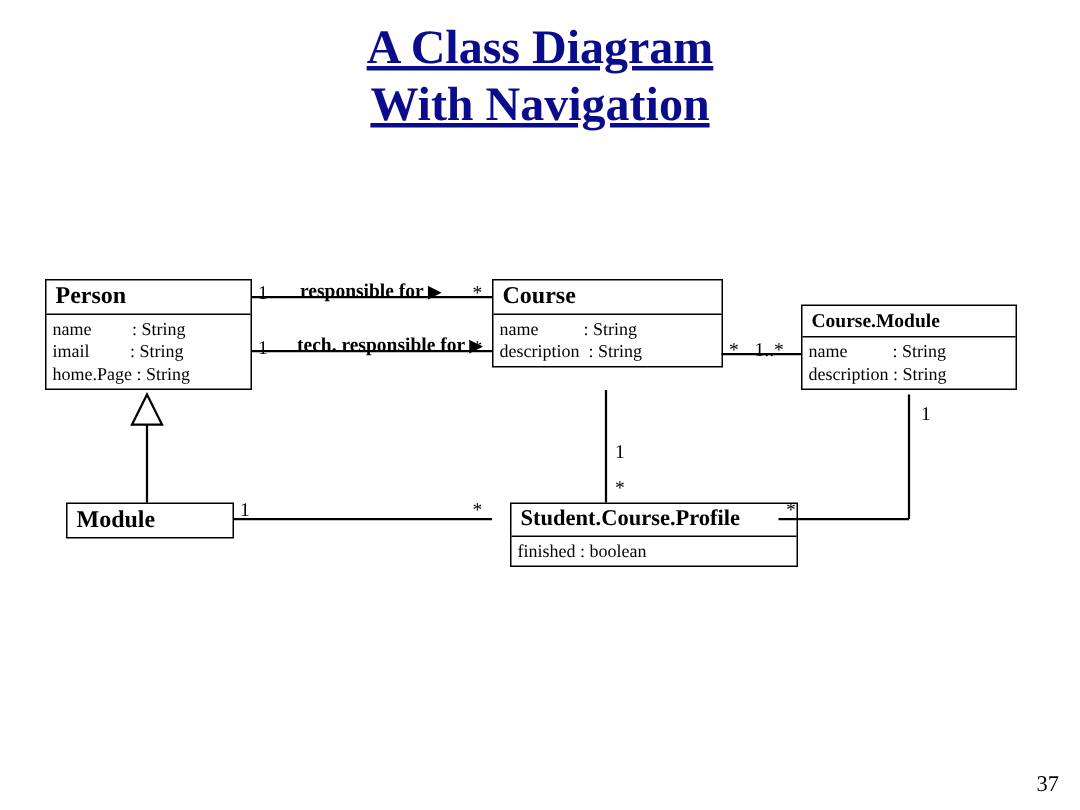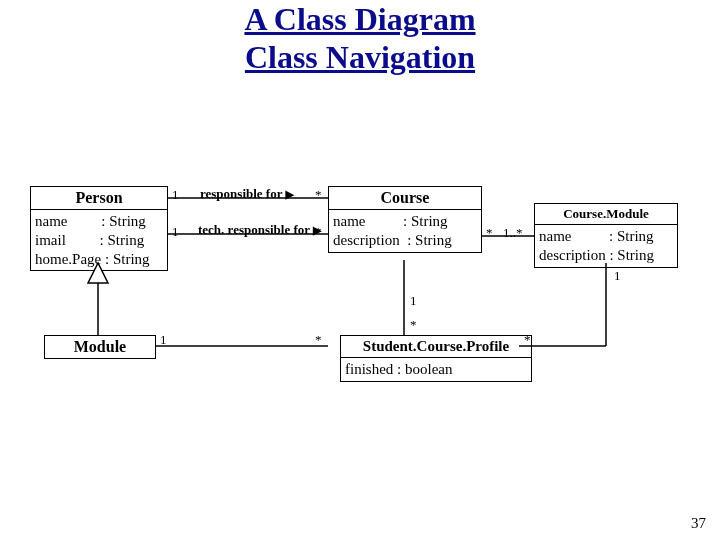--- a/index.html
+++ b/index.html
@@ -10,41 +10,41 @@
     font-family: "Times New Roman", serif;
     position: relative;
     background: #fff;
   }
   .title {
     text-align: center;
     font-size: 32px;
     font-weight: bold;
     color: #0a0c8b;
     text-decoration: underline;
-    margin-top: 0;
+    margin-top: 12px;
     line-height: 1.2;
   }
   .box {
     position: absolute;
     border: 1.5px solid #000;
     background: #fff;
   }
   .box .name {
-    text-align: center;
+    text-align: left;
     font-weight: bold;
     font-size: 16px;
     padding: 2px 6px;
     font-family: "Times New Roman", serif;
   }
   .box .sep {
     border-top: 1.5px solid #000;
   }
   .box .attrs {
     font-family: "Times New Roman", serif;
-    font-size: 15px;
+    font-size: 12px;
     padding: 2px 4px;
     line-height: 1.25;
     white-space: pre;
   }
   .label {
     position: absolute;
     font-family: Liberation Serif, serif;
     font-size: 13px;
     font-weight: bold;
   }
@@ -65,21 +65,21 @@
     left: 0; top: 0;
     width: 720px; height: 540px;
     pointer-events: none;
   }
 </style>
 </head>
 <body>
 
 <div class="title">
   <span>A Class Diagram</span><br>
-  <span>Class Navigation</span>
+  <span>With Navigation</span>
 </div>
 
 <div class="box" style="left:30px; top:186px; width:136px;">
   <div class="name">Person</div>
   <div class="sep"></div>
   <div class="attrs">name         : String
 imail         : String
 home.Page : String</div>
 </div>
 

